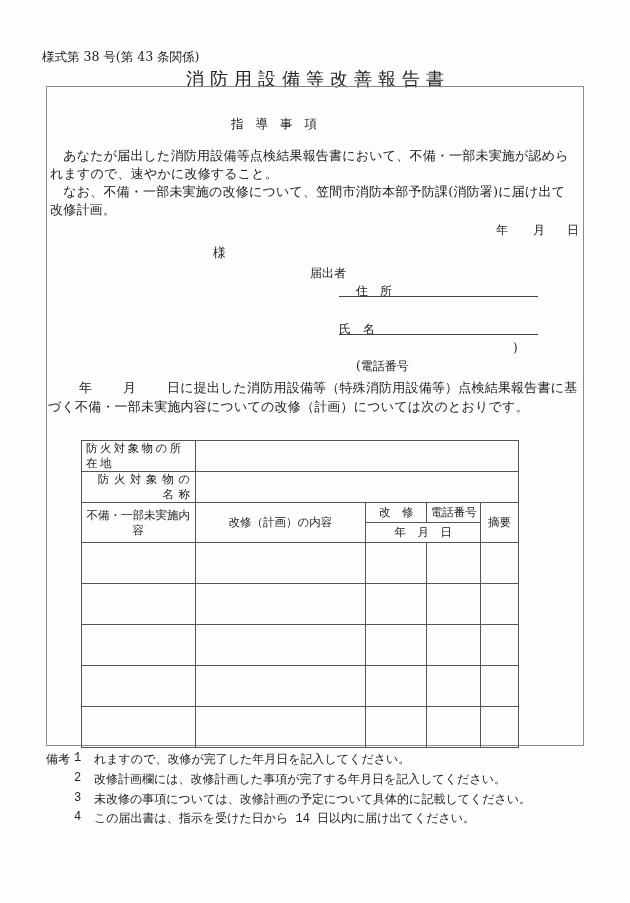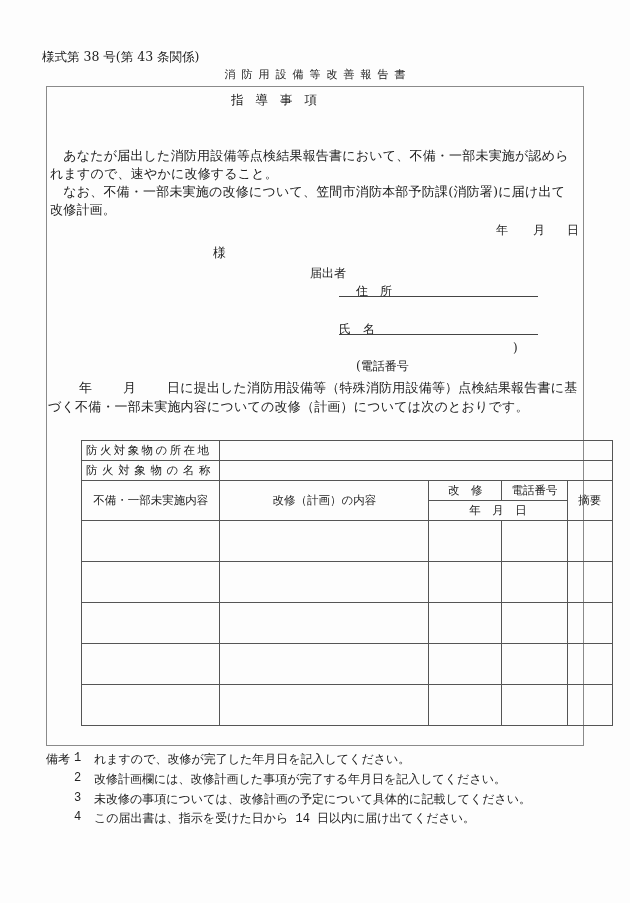--- a/index.html
+++ b/index.html
@@ -3,29 +3,29 @@
 <meta charset="utf-8">
 <style>
   html, body { margin: 0; padding: 0; }
   body {
     width: 630px; height: 903px; background: #fdfdfd; position: relative;
     font-family: "DejaVu Serif", "Liberation Serif", serif; color: #222;
     overflow: hidden;
   }
   .abs { position: absolute; white-space: nowrap; }
   .form-number { left: 42px; top: 49px; font-size: 12.5px; }
-  .doc-title { left: 0; width: 630px; top: 67px; text-align: center; font-size: 11px; letter-spacing: 6px; padding-left: 6px; box-sizing: border-box; }
+  .doc-title { left: 0; width: 630px; top: 67px; text-align: center; font-size: 18px; letter-spacing: 6px; padding-left: 6px; box-sizing: border-box; }
   .outer-box { position: absolute; left: 46px; top: 86px; width: 538px; height: 660px; border: 1.5px solid #8a8a8a; box-sizing: border-box; }
-  .section-heading { left: 0; width: 552px; top: 92px; text-align: center; font-size: 12.5px; letter-spacing: 4px; }
+  .section-heading { left: 0; width: 552px; top: 116px; text-align: center; font-size: 12.5px; letter-spacing: 4px; }
   .para { left: 50px; font-size: 13px; letter-spacing: 0.2px; }
   .date-line { top: 222px; font-size: 12px; }
   .small { font-size: 12px; }
   .uline { position: absolute; height: 1px; background: #444; }
   table.grid {
-    position: absolute; left: 81px; top: 440px; width: 532px;
+    position: absolute; left: 81px; top: 440px; width: 438px;
     border-collapse: collapse; font-size: 11.5px; padding-left: 24px;
   }
   table.grid td { border: 1px solid #555; padding: 0; text-align: center; vertical-align: middle; }
   table.grid td.lbl { text-align: left; padding-left: 4px; letter-spacing: 2.4px; }
   .row-s td { height: 19px; }
   .row-data td { height: 40px; }
   .note { font-size: 12px; font-family: Liberation Mono, monospace; }
 </style>
 </head>
 <body>
@@ -67,21 +67,21 @@
       <col style="width:66px">
       <col style="width:59px">
       <col style="width:41px">
   </colgroup>
   <tbody>
       <tr class="row-s">
     <td class="lbl">防火対象物の所在地</td>
     <td colspan="4"></td>
   </tr>
   <tr class="row-s">
-    <td class="lbl" style="letter-spacing:4.6px;">防火対象物の名称</td>
+    <td class="lbl" style="letter-spacing:4.6px;text-align:right;">防火対象物の名称</td>
     <td colspan="4"></td>
   </tr>
   <tr class="row-s">
     <td rowspan="2">不備・一部未実施内容</td>
     <td rowspan="2">改修（計画）の内容</td>
     <td>改　修</td>
     <td>電話番号</td>
     <td rowspan="2">摘要</td>
   </tr>
   <tr class="row-s">

